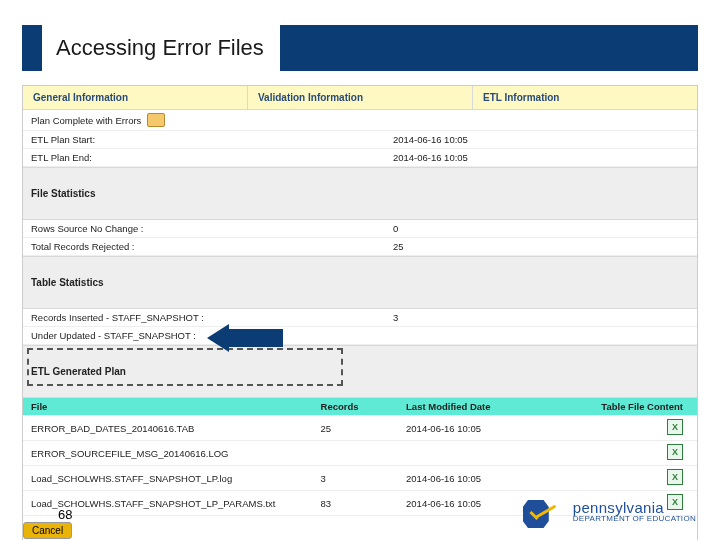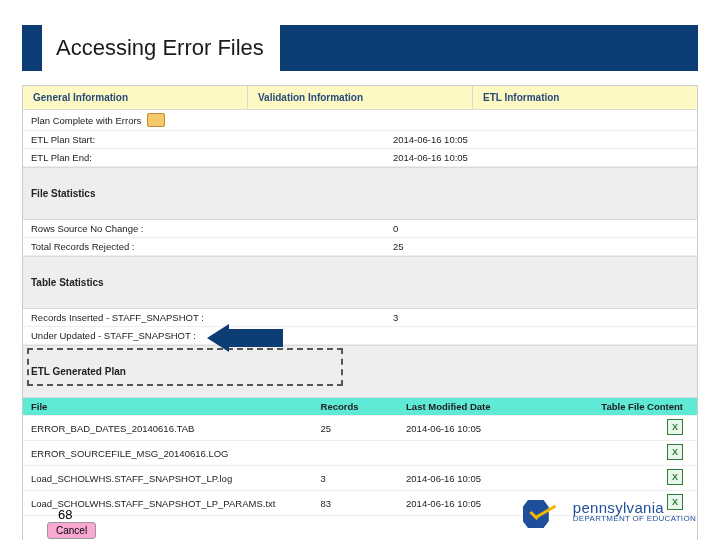--- a/index.html
+++ b/index.html
@@ -117,25 +117,25 @@
   .arrow-head {
     position:absolute;
     width:0;height:0;
     border-top:14px solid transparent;
     border-bottom:14px solid transparent;
     border-right:22px solid #0b3c73;
     pointer-events:none;
   }
 
   .cancel-btn {
-    margin:6px 24px;
+    margin:6px 0;
     padding:2px 8px;
     font-size:10px;
     border:1px solid #999;
-    background:#f9a8d4;
+    background:#eab308;
     border-radius:3px;
     display:inline-block;
   }
 
   .bullets {
     margin: 18px 0 0 72px;
     font-size:17px;
     line-height:1.35;
   }
   .bullets li { margin-bottom:2px; list-style: none; position:relative; padding-left:16px;}

